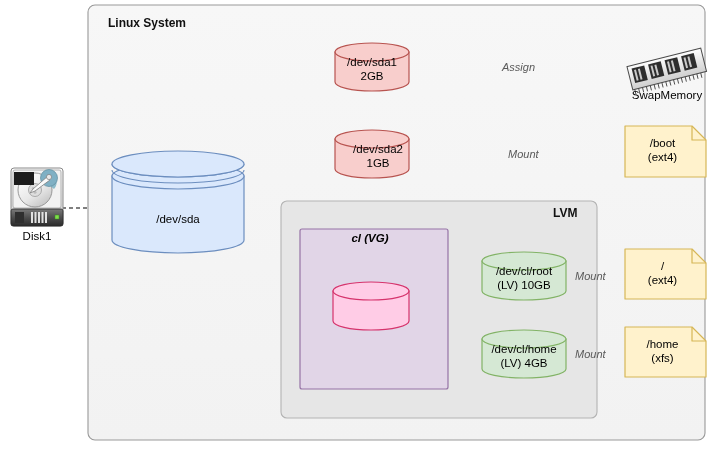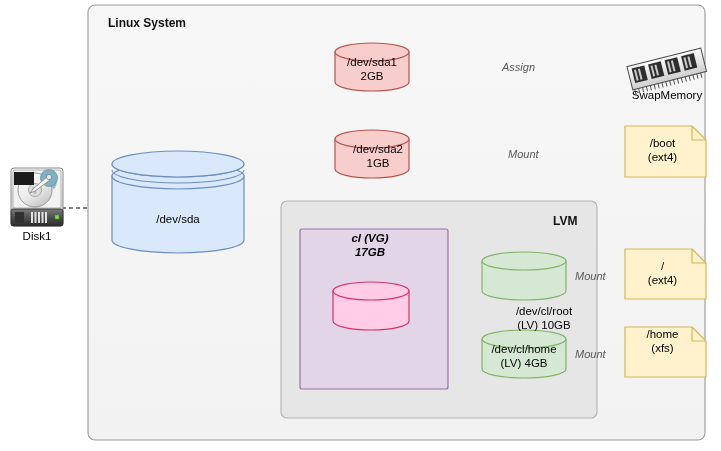--- a/index.html
+++ b/index.html
@@ -184,25 +184,24 @@
       <path d="M692,249 L692,263 L706,263" fill="none" stroke="#d6b656" stroke-width="1.2" stroke-linejoin="round"></path>
     </g>
     <g>
       <path d="M625,327 L692,327 L706,341 L706,377 L625,377 Z" fill="#fff2cc" stroke="#d6b656" stroke-width="1.2" stroke-linejoin="round"></path>
       <path d="M692,327 L692,341 L706,341" fill="none" stroke="#d6b656" stroke-width="1.2" stroke-linejoin="round"></path>
     </g>
   </svg>
 
   <div class="lbl title" style="left:108px;top:16px;">Linux System</div>
 
-  <div class="lbl title" style="left:553px;top:206px;margin-top:8px;">LVM</div>
+  <div class="lbl title" style="left:553px;top:206px;">LVM</div>
 
   <div class="ctr" style="left:300px;top:232px;width:140px;font-style:italic;">
     <div class="nodetext b">cl (VG)</div>
-    <div class="nodetext b">17GB</div>
   </div>
 
   <div class="ctr caption" style="left:2px;top:230px;width:70px;">Disk1</div>
 
   <div class="ctr caption" style="left:607px;top:89px;width:120px;">SwapMemory</div>
 
   <div class="ctr" style="left:112px;top:203px;width:132px;margin-top:10px;">
     <div class="nodetext">/dev/sda</div>
   </div>
 
@@ -210,39 +209,39 @@
     <div class="nodetext">/dev/sda1</div>
     <div class="nodetext">2GB</div>
   </div>
 
   <div class="ctr" style="left:335px;top:143px;width:86px;">
     <div class="nodetext">/dev/sda2</div>
     <div class="nodetext">1GB</div>
   </div>
 
 
-  <div class="ctr" style="left:500px;top:265px;width:88px;margin-top:40px;">
+  <div class="ctr" style="left:480px;top:265px;width:88px;">
     <div class="nodetext">/dev/cl/root</div>
     <div class="nodetext">(LV) 10GB</div>
   </div>
 
   <div class="ctr" style="left:480px;top:343px;width:88px;">
     <div class="nodetext">/dev/cl/home</div>
     <div class="nodetext">(LV) 4GB</div>
   </div>
 
   <div class="ctr" style="left:625px;top:137px;width:75px;">
     <div class="nodetext">/boot</div>
     <div class="nodetext">(ext4)</div>
   </div>
   <div class="ctr" style="left:625px;top:260px;width:75px;">
     <div class="nodetext">/</div>
     <div class="nodetext">(ext4)</div>
   </div>
-  <div class="ctr" style="left:625px;top:328px;width:75px;">
+  <div class="ctr" style="left:625px;top:338px;width:75px;">
     <div class="nodetext">/home</div>
     <div class="nodetext">(xfs)</div>
   </div>
 
   <div class="edgelabel" style="left:502px;top:49px;">Assign</div>
   <div class="edgelabel" style="left:508px;top:136px;">Mount</div>
   <div class="edgelabel" style="left:575px;top:258px;">Mount</div>
   <div class="edgelabel" style="left:575px;top:336px;">Mount</div>
 
 </div>

